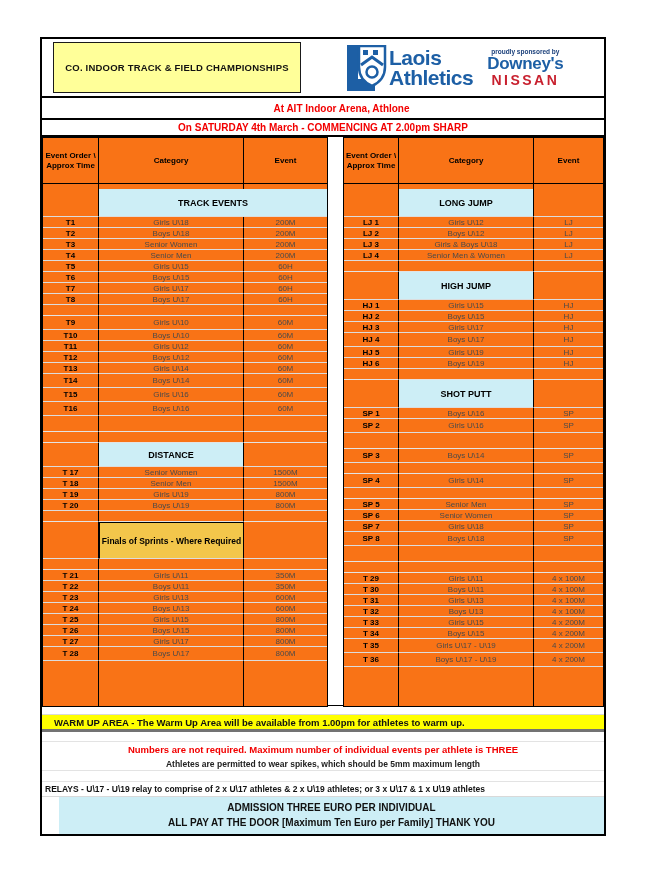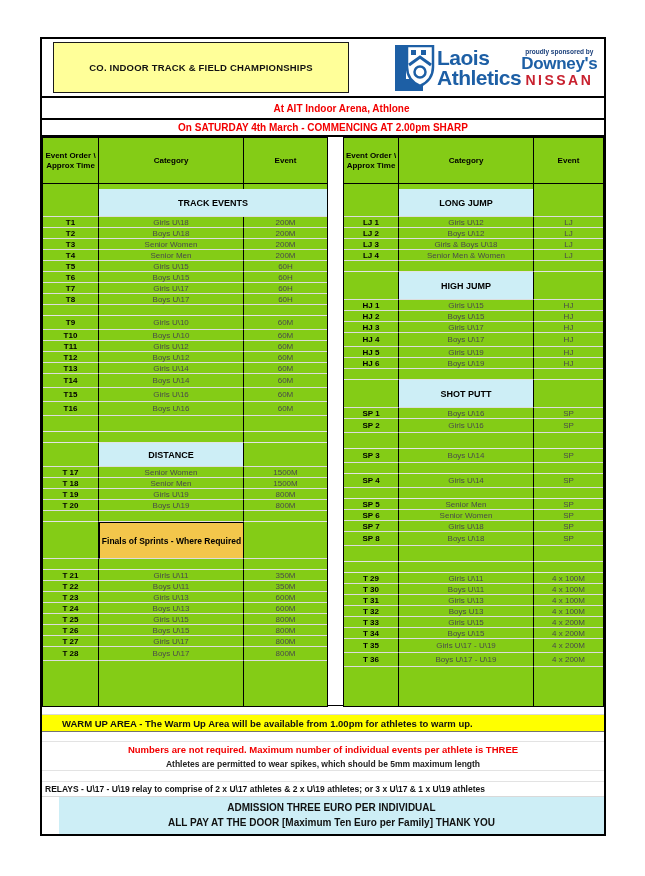--- a/index.html
+++ b/index.html
@@ -2,40 +2,40 @@
 <html><head>
 <meta charset="utf-8">
 <style>
   * { margin:0; padding:0; box-sizing:border-box; }
   html,body { width:645px; height:876px; background:#ffffff; font-family:"Liberation Sans", sans-serif; }
   .page { position:relative; width:645px; height:876px; background:#fff; overflow:hidden; }
   .doc { position:absolute; left:40px; top:37px; width:566px; border:2px solid #000; background:#fff; }
 
   
   .top-band { height:57px; display:flex; align-items:center; position:relative; }
-  .title-box { margin-left:11px; width:296px; height:51px; background:#ffff99; border:1px solid #1a1a1a;
+  .title-box { margin-left:11px; width:248px; height:51px; background:#ffff99; border:1px solid #1a1a1a;
                display:flex; align-items:center; justify-content:center; text-align:center;
                font-weight:bold; font-size:9.5px; letter-spacing:.2px; color:#111; padding:0 10px; }
   .logo-wrap { display:flex; align-items:center; margin-left:46px; }
   .laois-mark { width:40px; height:46px; flex:0 0 auto; }
   .laois-text { margin-left:2px; color:#1d5fa5; font-weight:bold; line-height:.92; font-size:21px; letter-spacing:-.5px; }
-  .sponsor { text-align:center; }
+  .sponsor { margin-left:14px; text-align:center; }
   .sponsor .tag { font-size:6.5px; font-weight:bold; color:#1a3f7a; }
   .sponsor .downeys { font-size:17px; font-weight:bold; color:#1d5fa5; letter-spacing:-.3px; line-height:1.05; }
   .sponsor .nissan { font-size:14px; font-weight:bold; color:#c8202e; letter-spacing:2.5px; line-height:1; }
 
   
   .venue-line { border-top:2px solid #000; height:22px; display:flex; align-items:center; justify-content:center;
                 color:#f20000; font-weight:bold; font-size:10px;padding-left:37px; }
   .date-line  { border-top:2px solid #000; height:17px; display:flex; align-items:center; justify-content:center;
                 color:#f20000; font-weight:bold; font-size:10px; }
 
   
   .tables { border-top:2px solid #000; height:570px; display:flex; background:#fff; }
-  .gtable { border:1.5px solid #000; height:570px; display:flex; flex-direction:column; background:#84cc16; }
+  .gtable { border:1.5px solid #000; height:570px; display:flex; flex-direction:column; background:#f97316; }
   .gtable.left  { width:286px; }
   .gtable.right { width:261px; margin-left:15px; }
   .trow { display:grid; width:100%; flex:0 0 auto; }
   .left  .trow { grid-template-columns:56px 145px 1fr; }
   .right .trow { grid-template-columns:55px 135px 1fr; }
   .tcell { border-right:1px solid #000; overflow:hidden; display:flex; align-items:center; justify-content:center;
            text-align:center; }
   .tcell:last-child { border-right:none; }
   .thead { height:46px; border-bottom:1.5px solid #000; }
   .thead .tcell { font-weight:bold; font-size:8px; color:#000; line-height:1.15; padding:1px; }
@@ -54,22 +54,22 @@
   .goldrow .tcell { border-bottom:1px solid #dcdcdc; }
   .sp1 { height:5px; }
   .sp2 { height:11px; }
   .sp3 { height:16px; }
   .sp2 .tcell, .sp3 .tcell { border-bottom:1px solid #e3e3e3; }
   .fillrow { flex:1 1 auto; }
 
   
   .notes { border-top:1.5px solid #000; }
   .gapline { height:9px; border-bottom:1px solid #d9d9d9; }
-  .warmup { height:17px; background:#ffff00; display:flex; align-items:center; padding-left:20px;
-            font-weight:bold; font-size:9.5px; color:#111; border-bottom:1px solid #737373; }
+  .warmup { height:17px; background:#ffff00; display:flex; align-items:center; padding-left:12px;
+            font-weight:bold; font-size:9.5px; color:#111; border-bottom:3px solid #737373; }
   .gap2 { height:10px; border-bottom:1px solid #e3e3e3; }
   .rednote { height:15px; display:flex; align-items:center; justify-content:center;
              color:#f20000; font-weight:bold; font-size:9.5px; }
   .spikes { height:14px; display:flex; align-items:center; justify-content:center;
             font-weight:bold; font-size:8.5px; color:#222; border-bottom:1px solid #e3e3e3; }
   .gap3 { height:11px; border-bottom:1px solid #e3e3e3; }
   .relaysnote { height:15px; display:flex; align-items:center; padding-left:3px;
                 font-weight:bold; font-size:8.5px; color:#111; border-bottom:1px solid #d9d9d9; }
   .admission { background:#cdeef6; text-align:center; padding:3px 0 4px 0;margin-left:17px; }
   .admission .l1 { font-weight:bold; font-size:10px; color:#111; line-height:1.5; }

